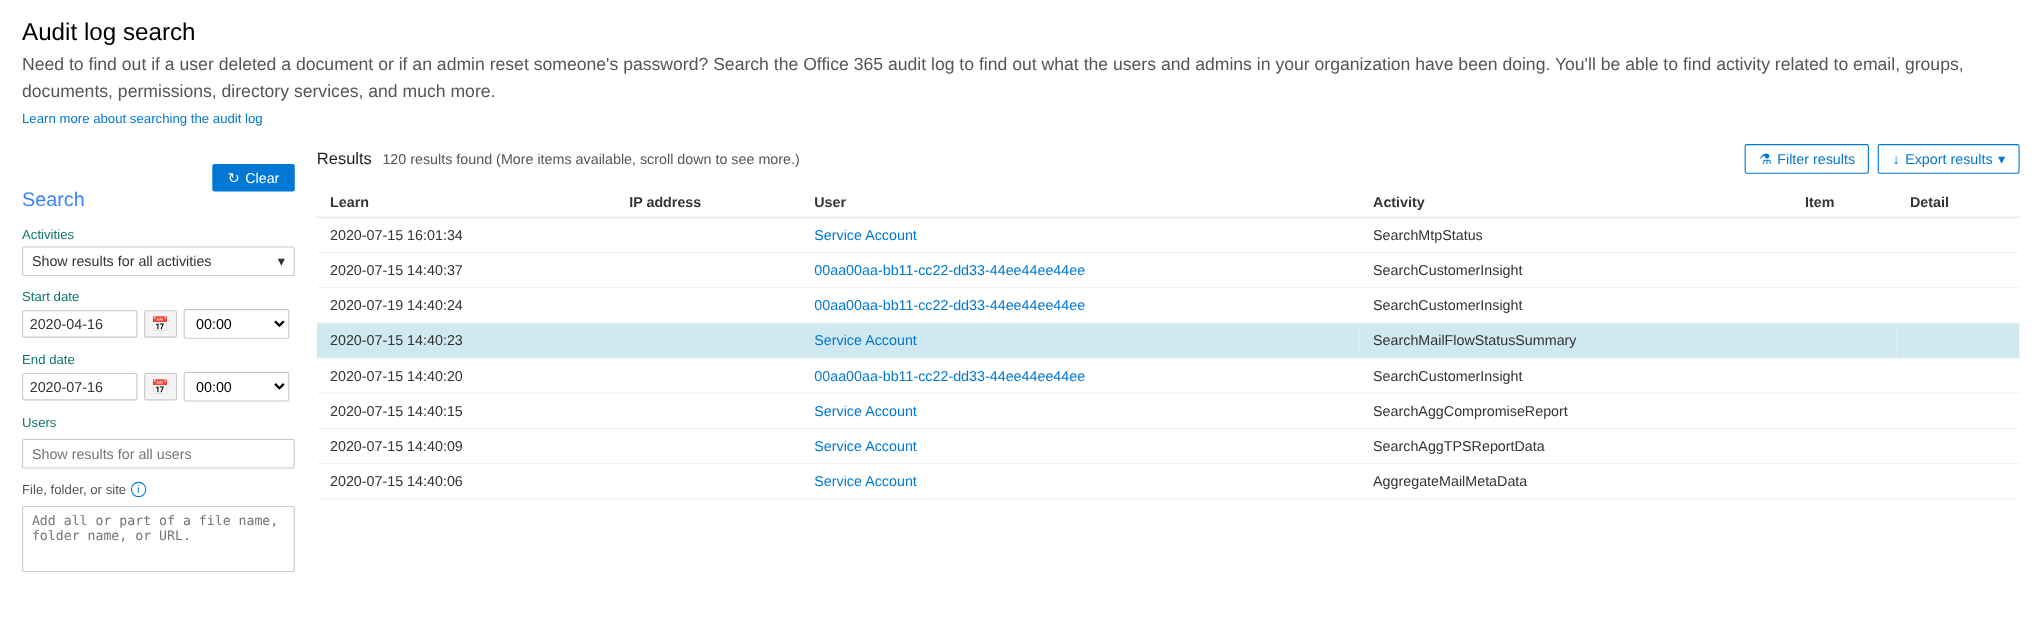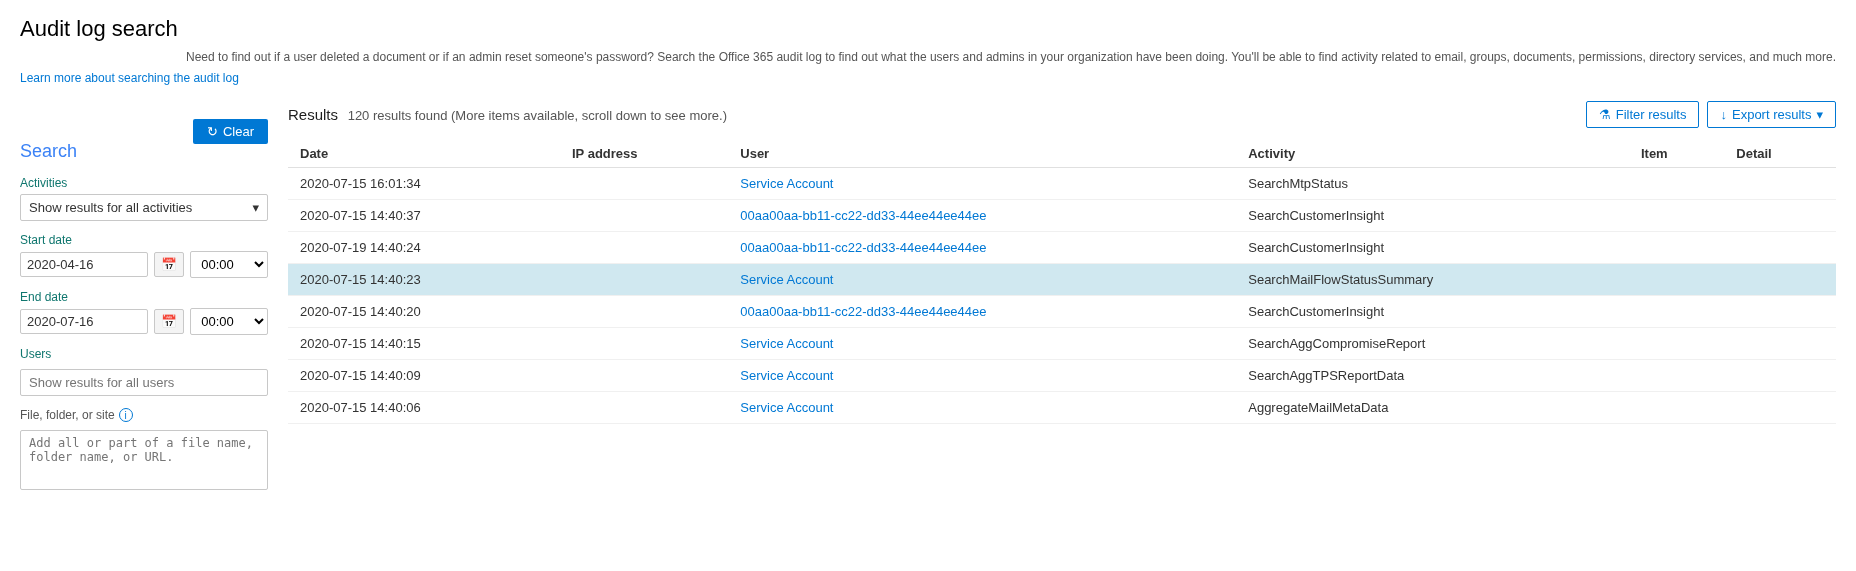--- a/index.html
+++ b/index.html
@@ -1,21 +1,21 @@
 <!DOCTYPE html>
 <html><head>
   <meta charset="utf-8">
   <style>
     * { box-sizing: border-box; margin: 0; padding: 0; }
     body { font-family: 'Segoe UI', Arial, sans-serif; font-size: 13px; color: #333; background: #fff; }
     
     .page { padding: 16px 20px; }
     
     .page-title { font-size: 22px; font-weight: 300; color: #000000; margin-bottom: 6px; }
-    .page-desc { font-size: 12px; color: #555; margin-bottom: 4px; line-height: 1.5; text-align: right; }
+    .page-desc { font-size: 16px; color: #555; margin-bottom: 4px; line-height: 1.5; }
     .learn-more-link { color: #0078d4; font-size: 12px; text-decoration: none; }
 
     .main-layout { display: flex; gap: 20px; margin-top: 16px; }
 
     
     .left-panel { width: 248px; flex-shrink: 0; }
 
     .search-header { display: flex; align-items: center; justify-content: space-between; margin-bottom: 14px; }
     .search-label { font-size: 18px; font-weight: 300; color: #3b82f6; margin-top: 40px; }
     .clear-button {
@@ -46,21 +46,21 @@
       align-items: center;
       justify-content: space-between;
     }
 
     .date-row { display: flex; align-items: center; gap: 6px; margin-top: 4px; }
     .date-input {
       border: 1px solid #c8c8c8;
       border-radius: 2px;
       padding: 4px 6px;
       font-size: 13px;
-      width: 128px;
+      width: 105px;
       color: #333;
     }
     .calendar-btn {
       border: 1px solid #c8c8c8;
       background: #f4f4f4;
       border-radius: 2px;
       padding: 4px 6px;
       cursor: pointer;
       font-size: 13px;
     }
@@ -240,21 +240,21 @@
             <span>Export results</span>
             <span>▾</span>
           </button>
         </div>
       </div>
 
       <div class="table-wrapper">
         <table class="results-table">
           <thead>
             <tr>
-              <th>Date</th>
+              <th>Learn</th>
               <th>IP address</th>
               <th>User</th>
               <th>Activity</th>
               <th>Item</th>
               <th>Detail</th>
             </tr>
           </thead>
           <tbody id="results-tbody">
           <tr>
                 <td>2020-07-15 16:01:34</td>

